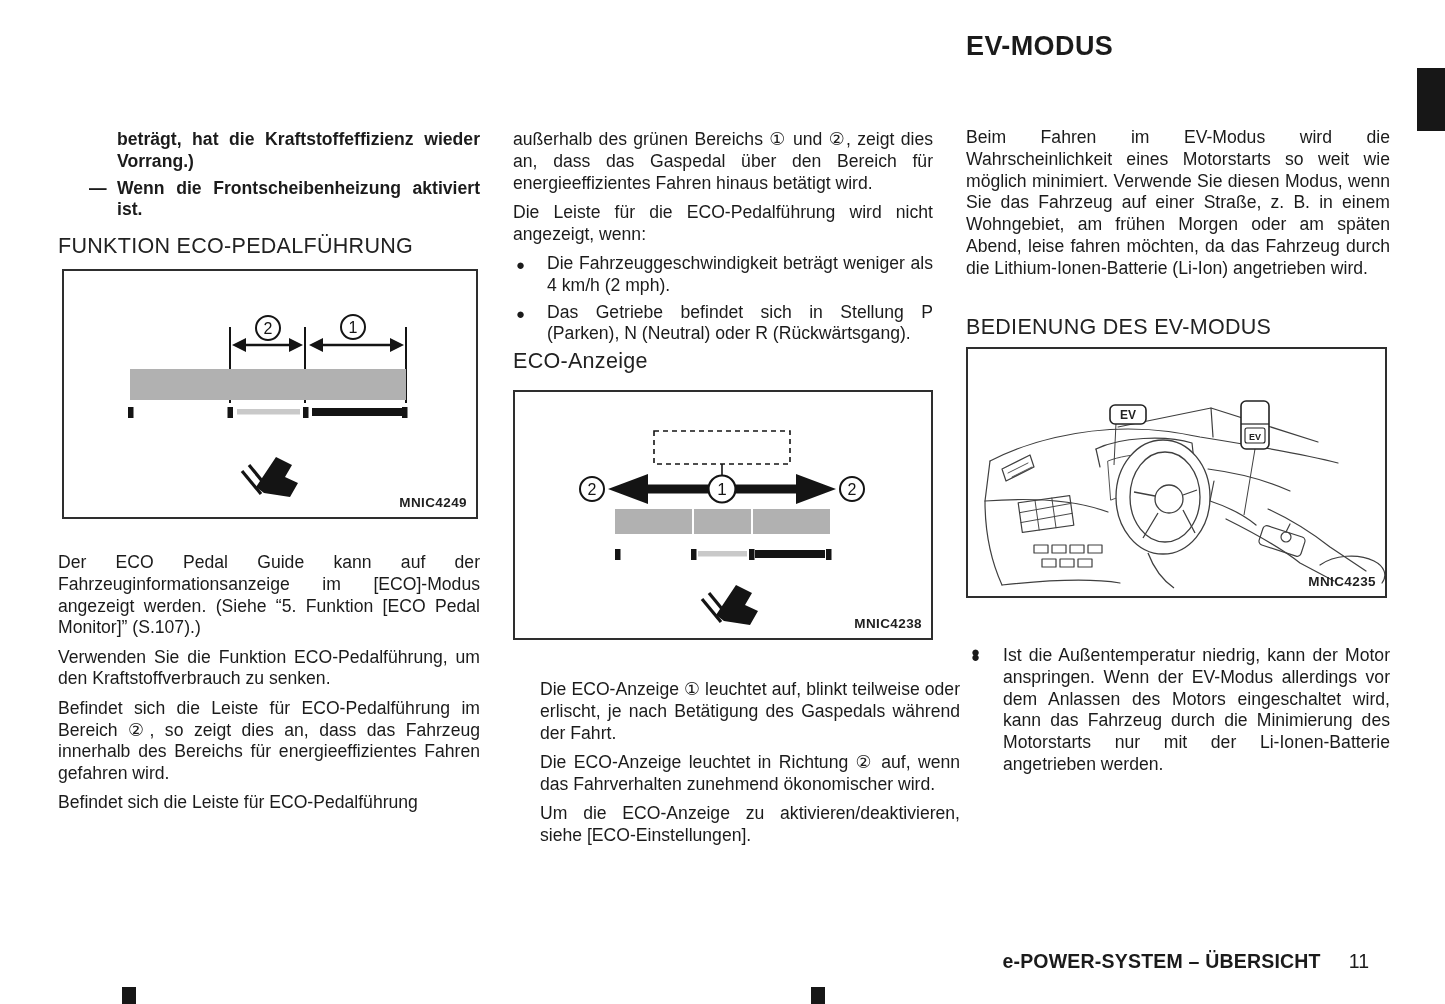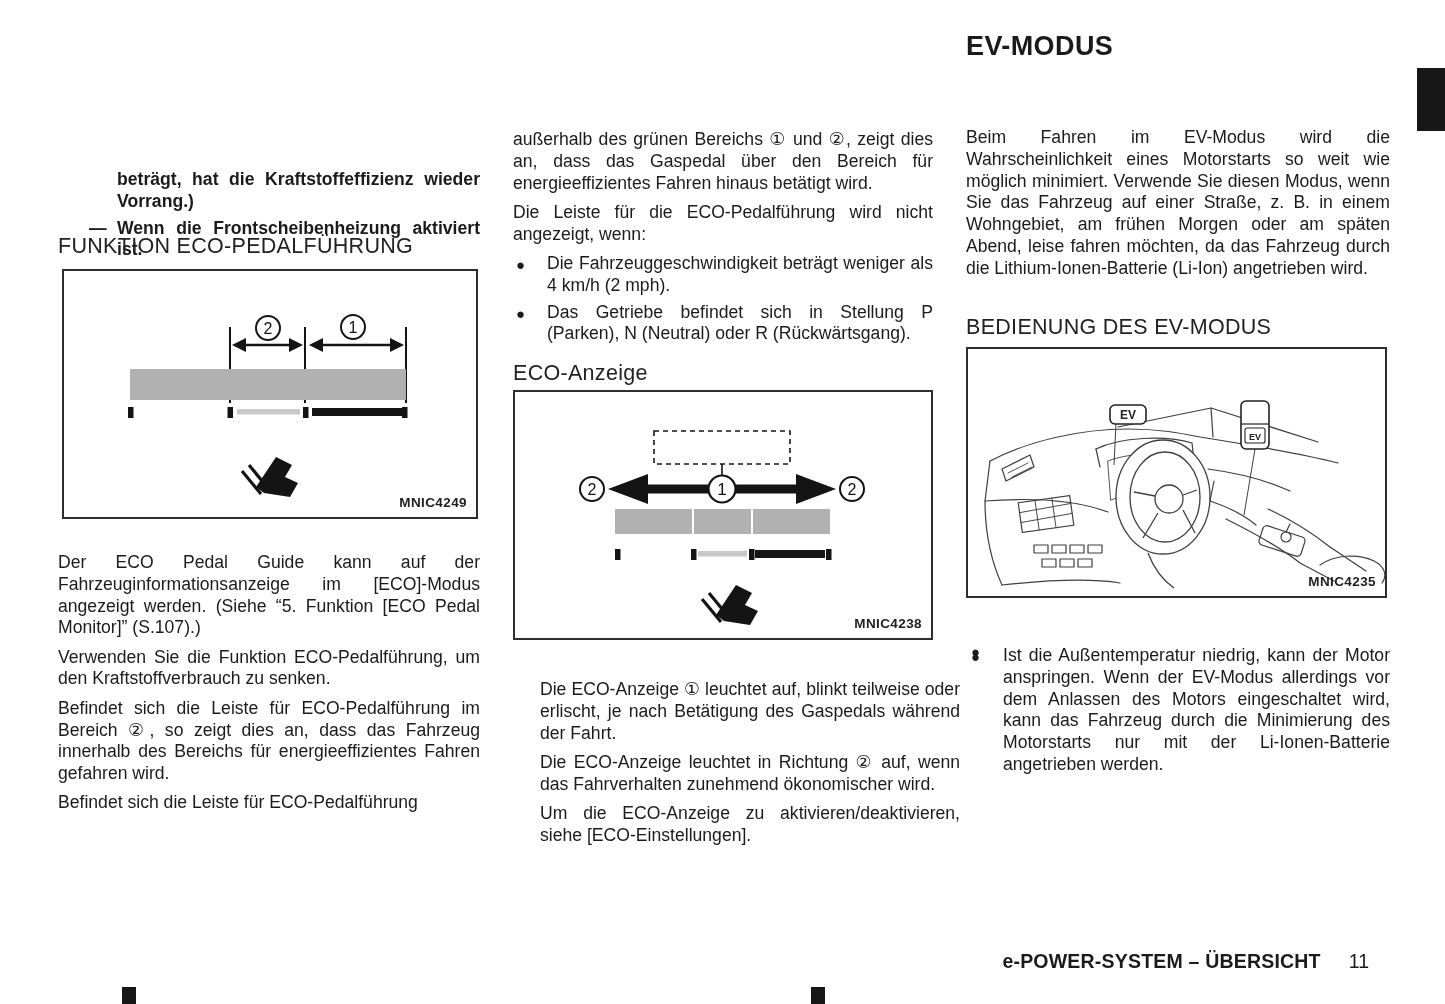--- a/index.html
+++ b/index.html
@@ -10,21 +10,21 @@
     font-family: "Liberation Sans", "DejaVu Sans", sans-serif;
   }
   .abs { position: absolute; }
   .body-text { font-size: 17.6px; line-height: 21.8px; text-align: justify; }
   .para { margin: 0 0 7.5px 0; }
   .page-title { left: 966px; top: 31px; font-size: 27px; font-weight: 700; letter-spacing: 0.4px; }
   .sub-heading { font-size: 21.5px; line-height: 26px; font-weight: 400; letter-spacing: 0.3px; color: #222; }
   .tab-marker { left: 1417px; top: 68px; width: 28px; height: 63px; background: #171717; }
   .print-mark { width: 14px; height: 17px; background: #171717; top: 987px; }
 
-  .intro { left: 58px; top: 129px; width: 422px; font-weight: 700; margin-top: 40px; }
+  .intro { left: 58px; top: 129px; width: 422px; font-weight: 700; }
   .intro-item { position: relative; padding-left: 59px; margin-bottom: 5px; }
   .intro-marker { position: absolute; left: 31px; top: 0; }
 
   .figbox { border: 2px solid #2e2e2e; background: #fff; }
   .figlabel { position: absolute; right: 9px; bottom: 7px; font-size: 13.5px; font-weight: 700; letter-spacing: 0.4px; color: #1f1f1f; }
 
   .bullet { position: relative; padding-left: 34px; margin-bottom: 5px; }
   .bullet-marker { position: absolute; left: 3px; top: 1px; font-size: 15px; }
 
   .footer { right: 76px; top: 950px; font-size: 19.5px; white-space: nowrap; }
@@ -117,21 +117,21 @@
   <div class="bullet">
     <span class="bullet-marker">●</span>
     <span>Die Fahrzeuggeschwindigkeit beträgt weniger als 4 km/h (2 mph).</span>
   </div>
   <div class="bullet">
     <span class="bullet-marker">●</span>
     <span>Das Getriebe befindet sich in Stellung P (Parken), N (Neutral) oder R (Rückwärtsgang).</span>
   </div>
 </div>
 
-<div class="abs sub-heading" style="left:513px; top:360px; width:420px;">ECO-Anzeige</div>
+<div class="abs sub-heading" style="left:513px; top:348px; width:420px;">ECO-Anzeige</div>
 
 <div class="abs figbox" style="left:513px; top:390px; width:420px; height:250px;">
   <svg width="416" height="246" viewBox="0 0 416 246">
     <rect x="139" y="39" width="136" height="33" fill="none" stroke="#141414" stroke-width="1.6" stroke-dasharray="5,4"></rect>
     <line x1="207" y1="72" x2="207" y2="88" stroke="#141414" stroke-width="1.6"></line>
     <g>
       <polygon points="133,82 93,97 133,112 133,101.5 207,101.5 207,92.5 133,92.5" fill="#141414"></polygon>
     </g>
     <g>
       <polygon points="281,82 321,97 281,112 281,101.5 207,101.5 207,92.5 281,92.5" fill="#141414"></polygon>

